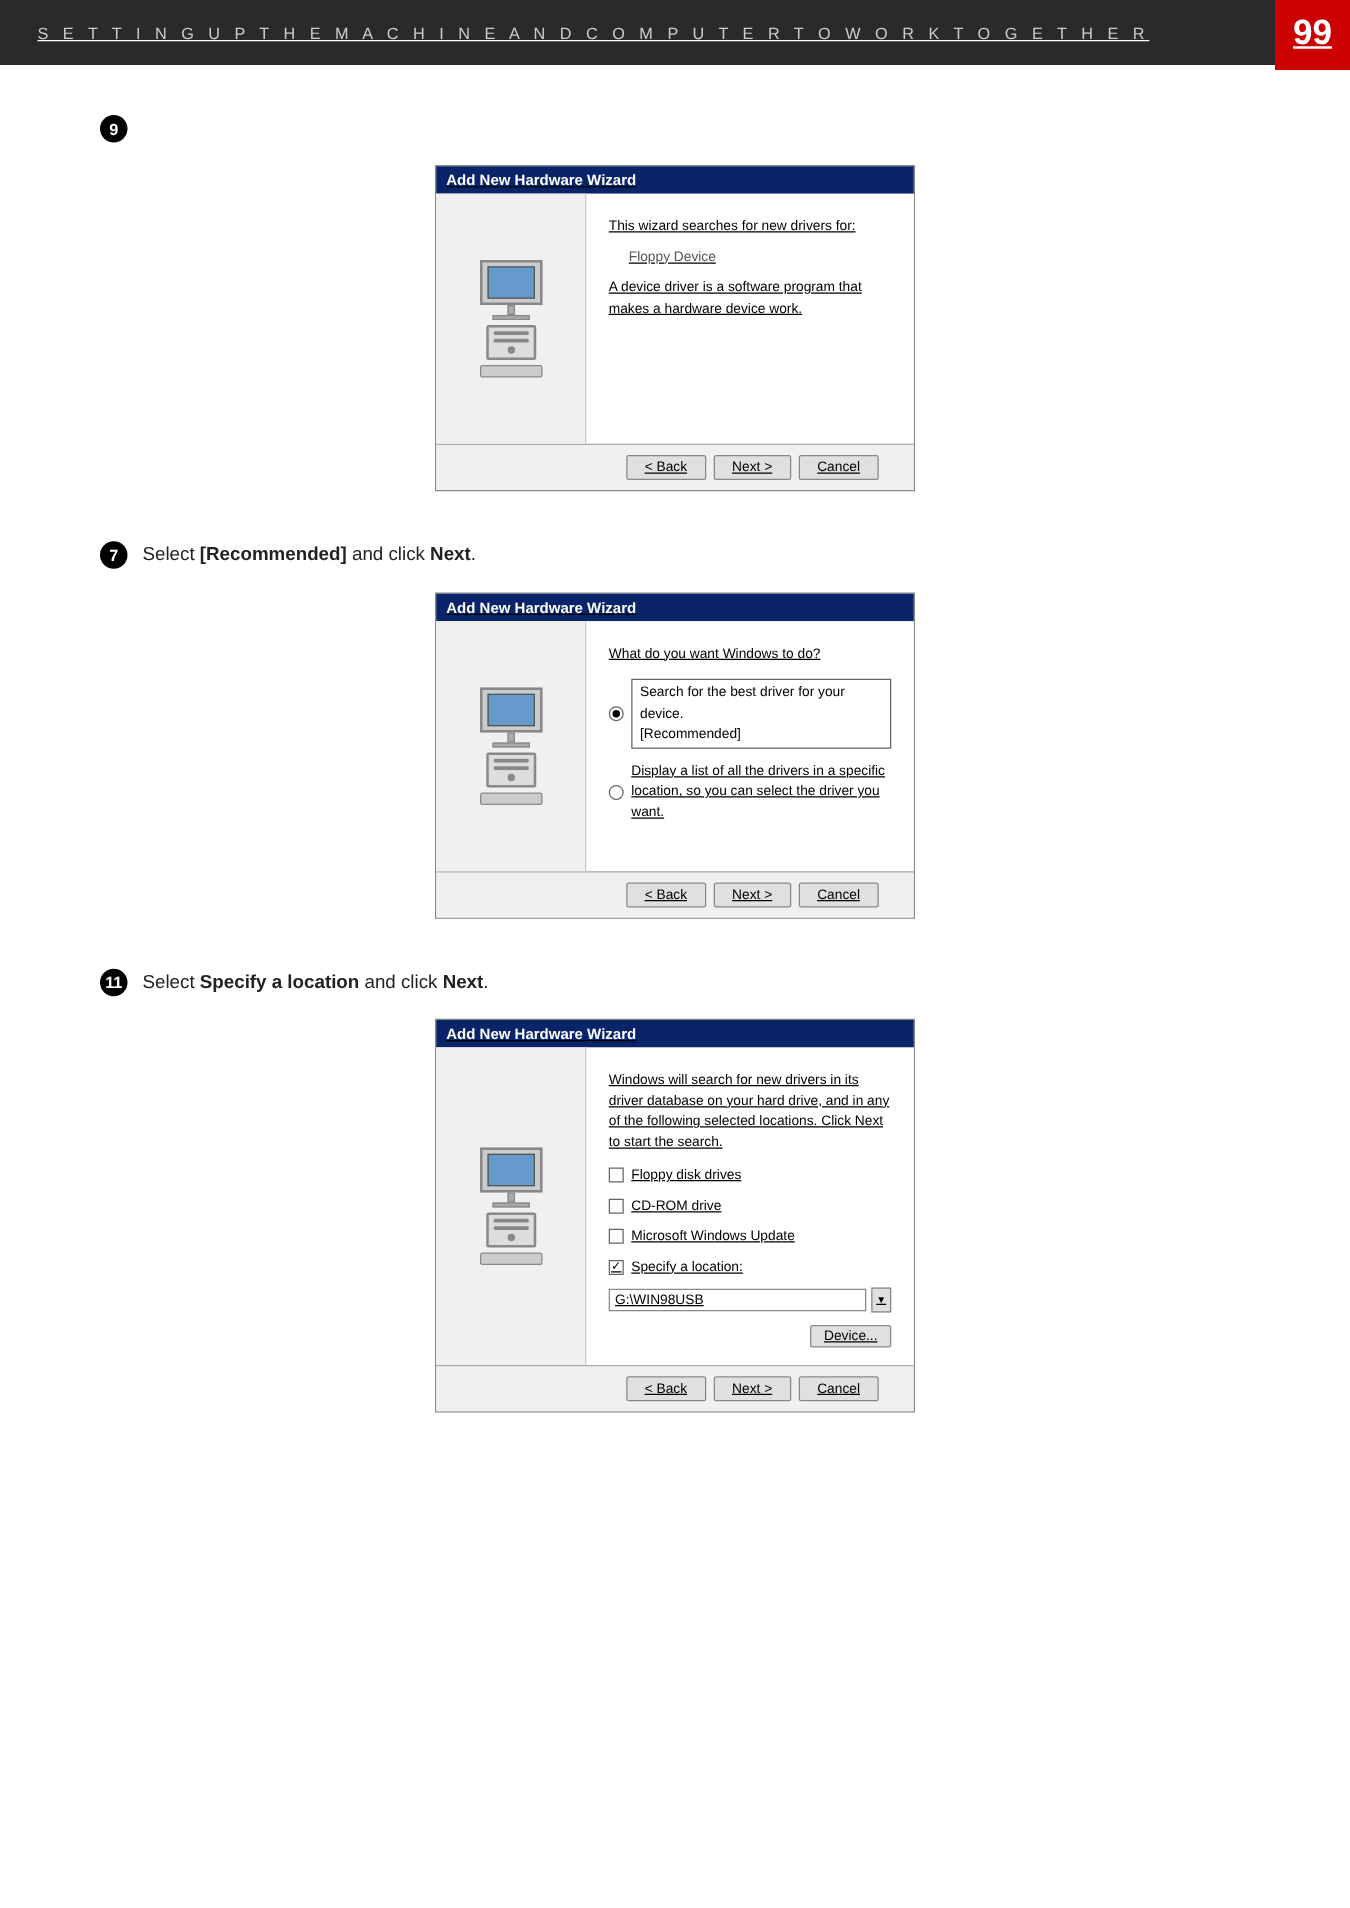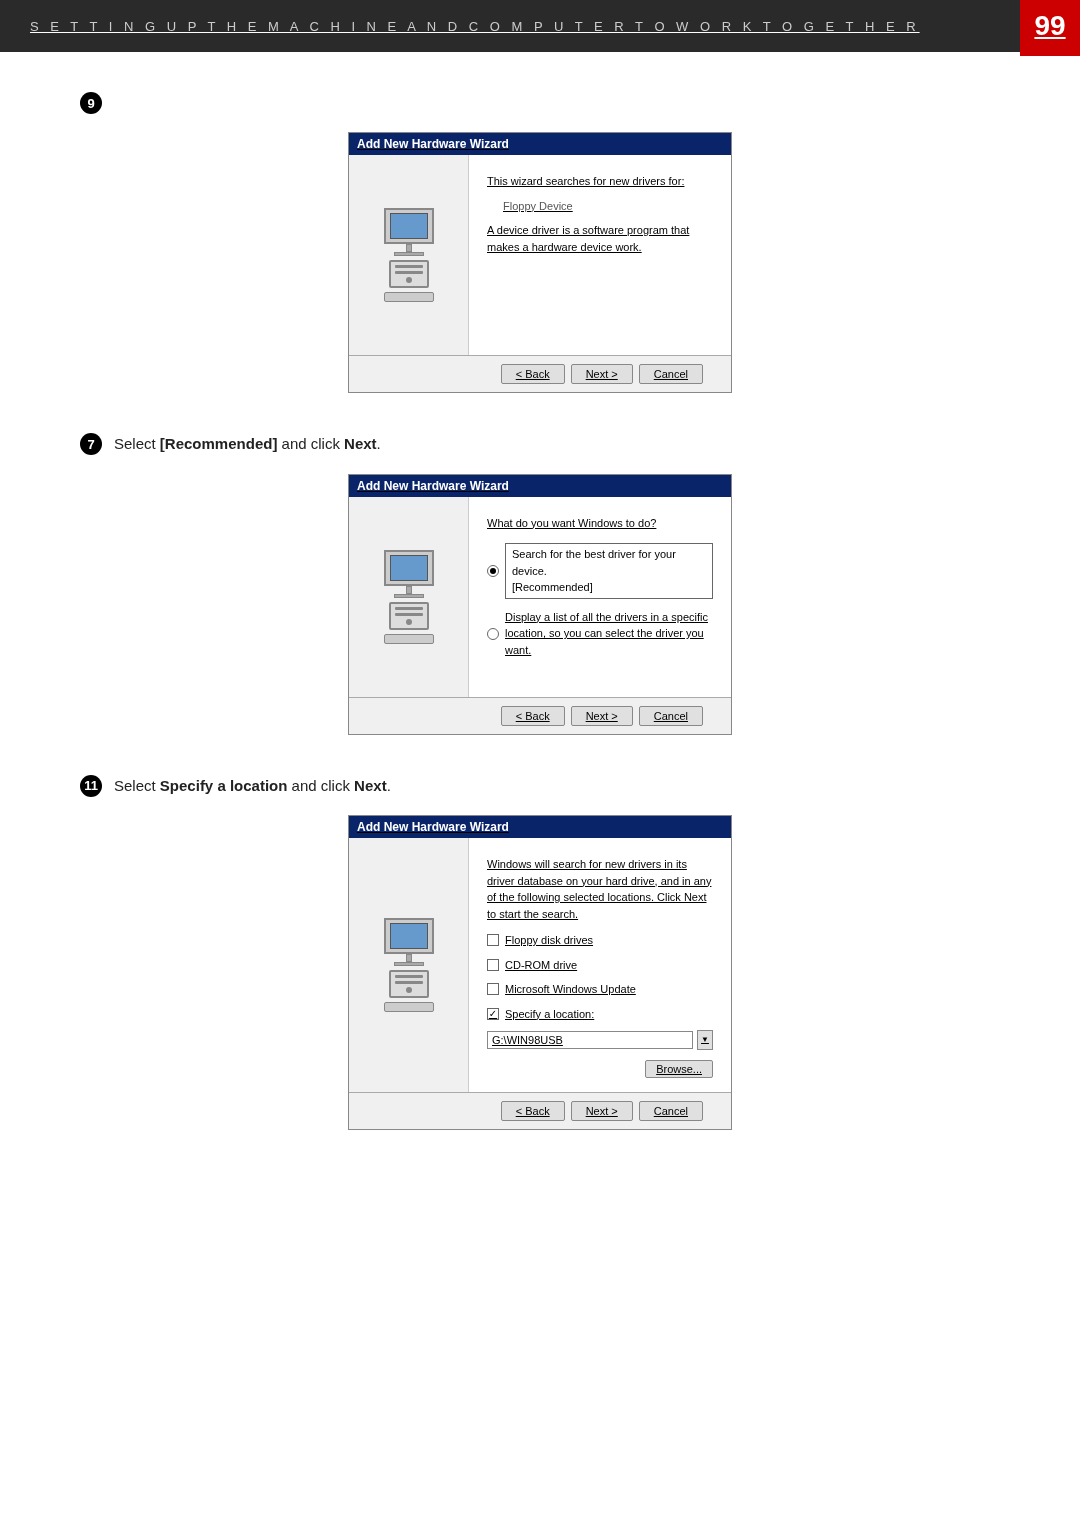--- a/index.html
+++ b/index.html
@@ -468,21 +468,21 @@
             </div>
             <div class="checkbox-item">
               <div class="checkbox-box checked"></div>
               <span>Specify a location:</span>
             </div>
             <div class="location-row">
               <input class="location-input" type="text" value="G:\WIN98USB" style="">
               <div class="location-dropdown-btn">▼</div>
             </div>
             <div style="display:flex; justify-content:flex-end; margin-top:6px;">
-              <button class="wizard-btn browse-btn">Browse...</button>
+              <button class="wizard-btn browse-btn">Device...</button>
             </div>
           </div>
         </div>
       </div>
       <div class="wizard-footer">
         <button class="wizard-btn">&lt; Back</button>
         <button class="wizard-btn">Next &gt;</button>
         <button class="wizard-btn">Cancel</button>
       </div>
     </div>

